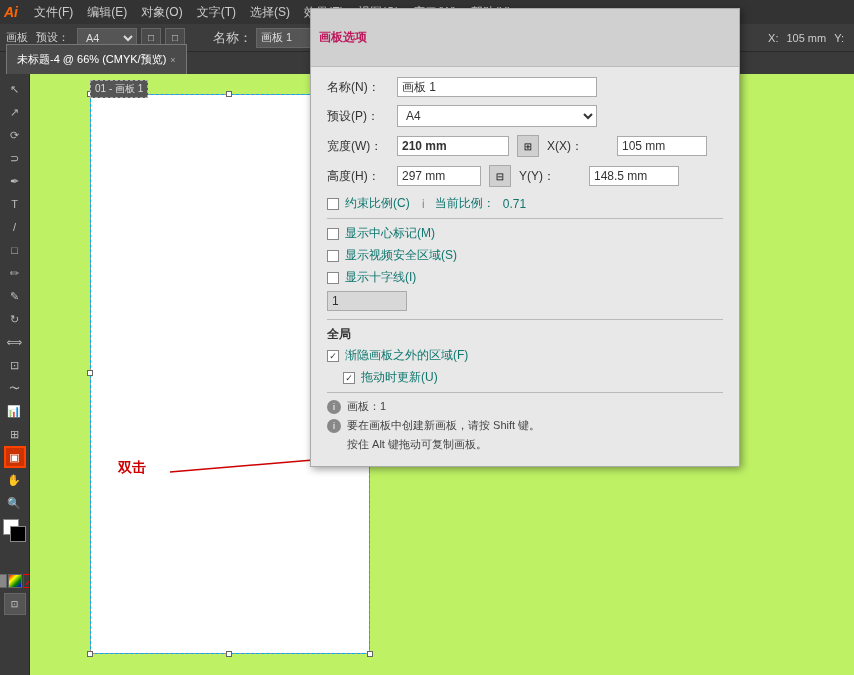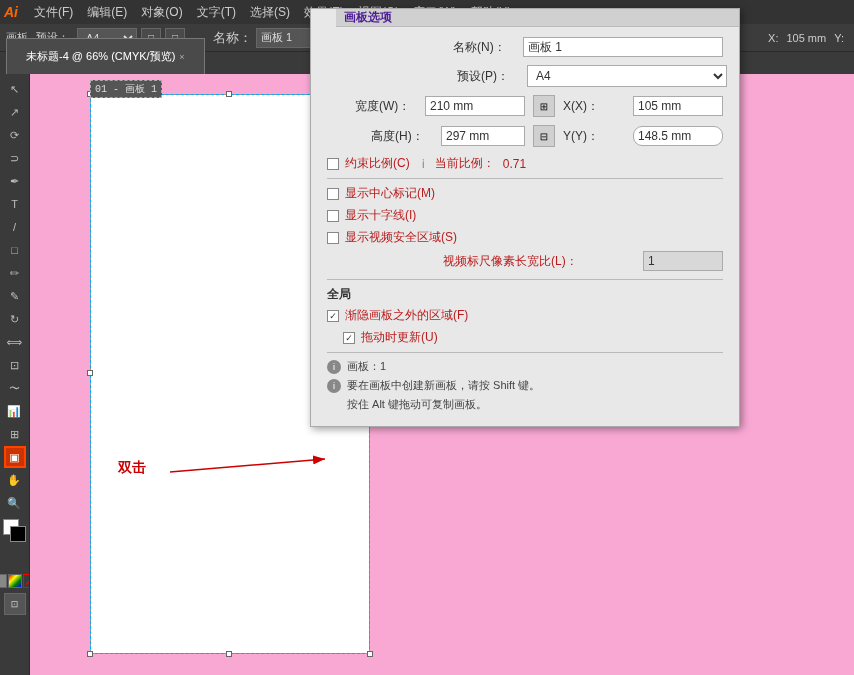--- a/index.html
+++ b/index.html
@@ -75,30 +75,30 @@
     #tabbar {
       background: #3a3a3a;
       height: 22px;
       display: flex;
       align-items: flex-end;
       padding: 0 6px;
     }
     .tab {
       background: #555;
       color: #ddd;
-      padding: 2px 19px;
+      padding: 2px 10px;
       font-size: 11px;
       border-top: 1px solid #777;
       border-left: 1px solid #777;
       border-right: 1px solid #777;
       cursor: pointer;
       display: flex;
       align-items: center;
       gap: 4px;
-      height: 36px;
+      height: 30px;
     }
     .tab.active { background: #4a4a4a; color: #fff; }
     .tab-close { font-size: 9px; color: #aaa; cursor: pointer; }
 
     
     #main {
       display: flex;
       height: calc(675px - 24px - 28px - 22px);
       position: relative;
     }
@@ -123,24 +123,23 @@
       font-size: 11px;
       border: none;
       background: transparent;
       position: relative;
     }
     .tool-btn.active { background: #cc4400; color: #fff; }
 
     
     #canvas-area {
       flex: 1;
-      background: #f9a8d4;
+      background: #bef264;
       position: relative;
       overflow: hidden;
-      font-family: Liberation Mono, monospace;
     }
     #canvas-bg {
       position: absolute;
       top: 20px; left: 60px;
       width: 280px; height: 560px;
       background: white;
       border: 1px solid #999;
     }
     .artboard-label {
       position: absolute;
@@ -189,37 +188,35 @@
       top: 8px;
       left: 310px;
       width: 430px;
       background: #e8e8e8;
       border: 1px solid #aaa;
       box-shadow: 2px 2px 8px rgba(0,0,0,0.4);
       z-index: 100;
     }
     #dialog-title {
       background: #d0d0d0;
-      padding: 0 8px;
+      padding: 20px 8px;
       font-size: 12px;
       font-weight: bold;
-      color: #4c1d95;
+      color: #be185d;
       border-bottom: 1px solid #bbb;
       display: flex;
       align-items: center;
-      margin-left: 25px;
     }
     #dialog-body {
       padding: 10px 16px;
     }
     .dialog-row {
       display: flex;
       align-items: center;
       margin-bottom: 8px;
-      justify-content: flex-end;
     }
     .dialog-label {
       color: #333;
       font-size: 12px;
       min-width: 70px;
     }
     .dialog-input {
       background: #fff;
       border: 1px solid #aaa;
       height: 20px;
@@ -260,21 +257,21 @@
       border: 1px solid #888;
       background: white;
       display: flex; align-items: center; justify-content: center;
       cursor: pointer;
     }
     .dialog-checkbox.checked::after {
       content: '✓';
       font-size: 9px;
       color: #333;
     }
-    .dialog-checkbox-label { color: #b91c1c; font-size: 12px; }
+    .dialog-checkbox-label { color: #0f766e; font-size: 12px; }
     .orient-btn {
       width: 24px; height: 22px;
       background: #d0d0d0;
       border: 1px solid #aaa;
       display: flex; align-items: center; justify-content: center;
       cursor: pointer;
       margin-right: 4px;
       font-size: 10px;
     }
     .link-btn {
@@ -442,61 +439,60 @@
       <span class="dialog-label">预设(P)：</span>
       <select class="dialog-select">
         <option>A4</option>
       </select>
       <div style="width:6px;"></div>
       <div style="width:0;height:0;border-left:5px solid transparent;border-right:5px solid transparent;border-top:0;margin-left:-20px;"></div>
     </div>
 
     <div class="dialog-row">
       <span class="dialog-label">宽度(W)：</span>
-      <input class="dialog-input dialog-input-med" value="210 mm" style="width: 100px;">
+      <input class="dialog-input dialog-input-med" value="210 mm" style="width: 112px; font-weight: bold;">
       <div class="link-btn" style="margin:0 8px;font-size:10px;">⊞</div>
       <span class="dialog-label">X(X)：</span>
       <input class="dialog-input" value="105 mm" style="width: 90px;">
     </div>
 
     <div class="dialog-row">
       <span class="dialog-label">高度(H)：</span>
       <input class="dialog-input dialog-input-med" value="297 mm" style="width: 84px;">
       <div class="link-btn" style="margin:0 8px;font-size:10px;">⊟</div>
       <span class="dialog-label">Y(Y)：</span>
-      <input class="dialog-input" value="148.5 mm" style="width: 90px; border-radius: 9px;">
+      <input class="dialog-input" value="148.5 mm" style="width: 90px;">
     </div>
 
 
     <div class="dialog-checkbox-row">
       <div class="dialog-checkbox"></div>
       <span class="dialog-checkbox-label">约束比例(C)</span>
       <span style="margin-left:6px;color:#888;">ℹ</span>
       <span class="dialog-checkbox-label" style="margin-left:4px;">当前比例：</span>
       <span class="dialog-checkbox-label" style="margin-left:2px;">0.71</span>
     </div>
 
     <hr class="dialog-divider">
 
 
     <div class="dialog-checkbox-row">
       <div class="dialog-checkbox"></div>
       <span class="dialog-checkbox-label">显示中心标记(M)</span>
     </div>
     <div class="dialog-checkbox-row">
       <div class="dialog-checkbox"></div>
-      <span class="dialog-checkbox-label">显示十字线(I)</span>
+      <span class="dialog-checkbox-label">显示视频安全区域(S)</span>
     </div>
     <div class="dialog-checkbox-row">
       <div class="dialog-checkbox"></div>
-      <span class="dialog-checkbox-label">显示视频安全区域(S)</span>
+      <span class="dialog-checkbox-label">显示十字线(I)</span>
     </div>
 
     <div class="dialog-row">
-      <span class="dialog-checkbox-label" style="min-width:200px;">视频标尺像素长宽比(L)：</span>
       <input class="dialog-video-input" value="1" style="">
     </div>
 
     <hr class="dialog-divider">
 
     <div class="dialog-section-title">全局</div>
 
     <div class="dialog-checkbox-row">
       <div class="dialog-checkbox checked"></div>
       <span class="dialog-checkbox-label">渐隐画板之外的区域(F)</span>

